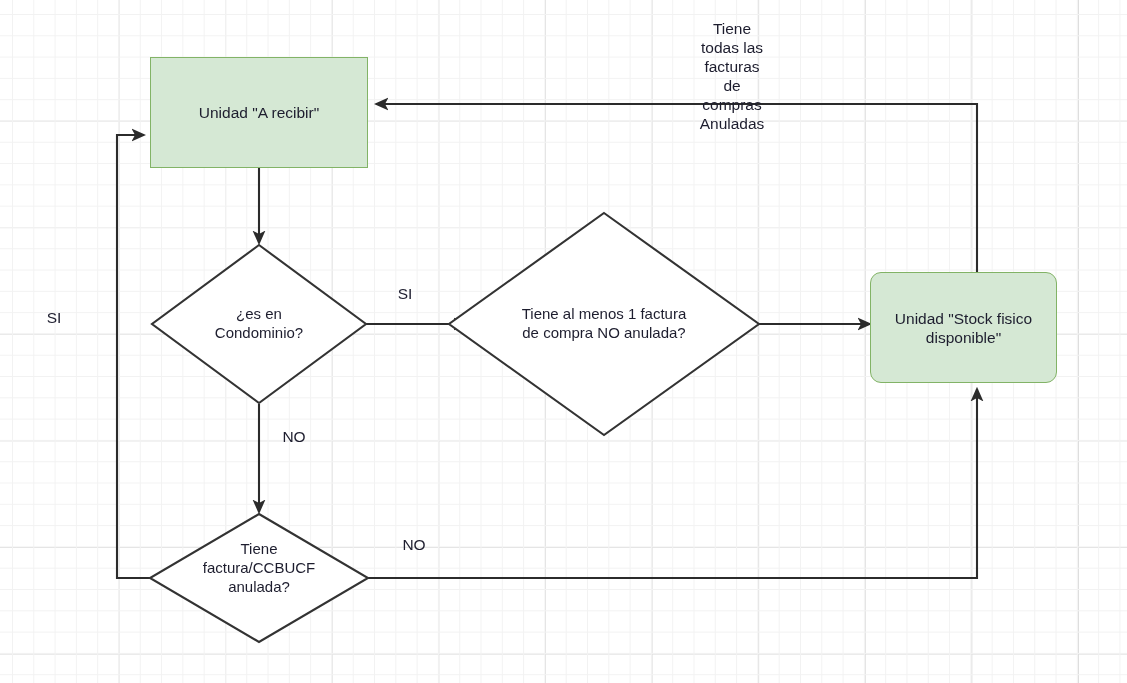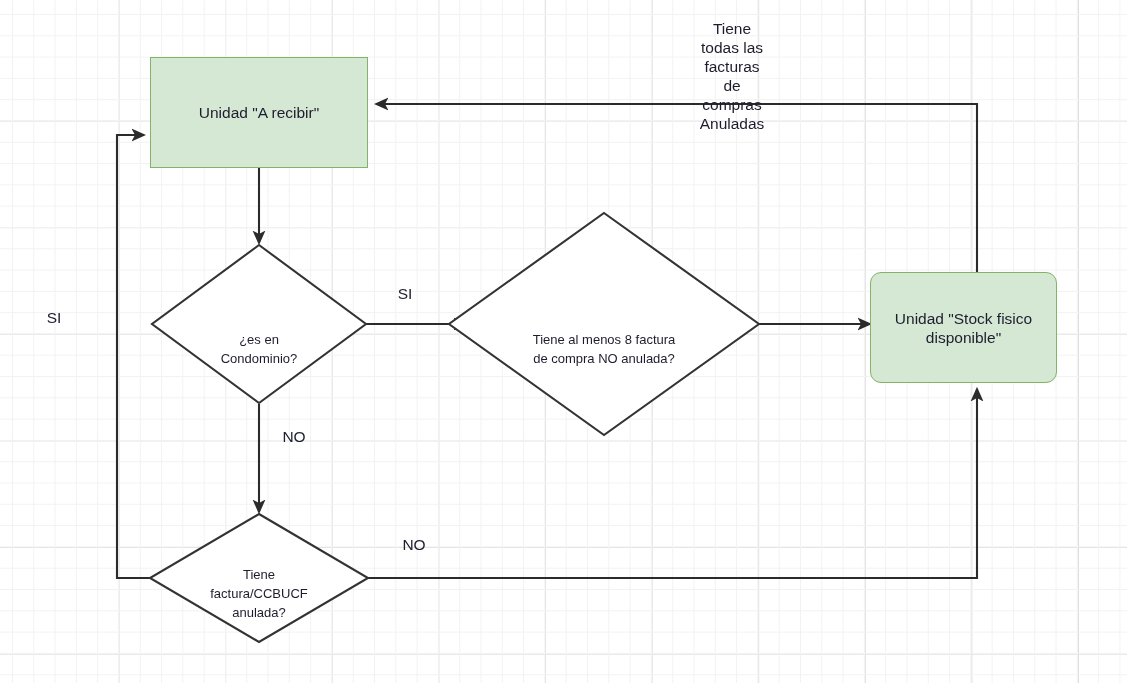--- a/index.html
+++ b/index.html
@@ -47,26 +47,25 @@
   }
   .proc {
     background: #d5e8d4;
     border: 1.6px solid #82b366;
   }
   .proc.rounded { border-radius: 11px; }
   .diamond-label {
     position: absolute;
     text-align: center;
     color: #1d1d2e;
-    font-size: 13px;
+    font-size: 15px;
     line-height: 19px;
     z-index: 4;
     pointer-events: none;
     white-space: pre-line;
-    margin-top: 26px;
   }
   .edge-label {
     position: absolute;
     color: #1d1d2e;
     font-size: 15.5px;
     line-height: 19px;
     text-align: center;
     z-index: 4;
     white-space: pre-line;
   }
@@ -112,21 +111,21 @@
   </div>
 
   <div class="node proc rounded" style="left:870px; top:272px; width:187px; height:111px; white-space:pre-line;">
     <span>Unidad "Stock fisico
 disponible"</span>
   </div>
 
   <div class="diamond-label" style="left:159px; top:304px; width:200px;">¿es en
 Condominio?</div>
 
-  <div class="diamond-label" style="left:474px; top:304px; width:260px;">Tiene al menos 8 factura
+  <div class="diamond-label" style="left:474px; top:304px; width:260px;">Tiene al menos 1 factura
 de compra NO anulada?</div>
 
   <div class="diamond-label" style="left:144px; top:539px; width:230px;">Tiene
 factura/CCBUCF
 anulada?</div>
 
   <div class="edge-label" style="left:34px; top:308px; width:40px;">SI</div>
 
   <div class="edge-label" style="left:385px; top:284px; width:40px;">SI</div>
 

